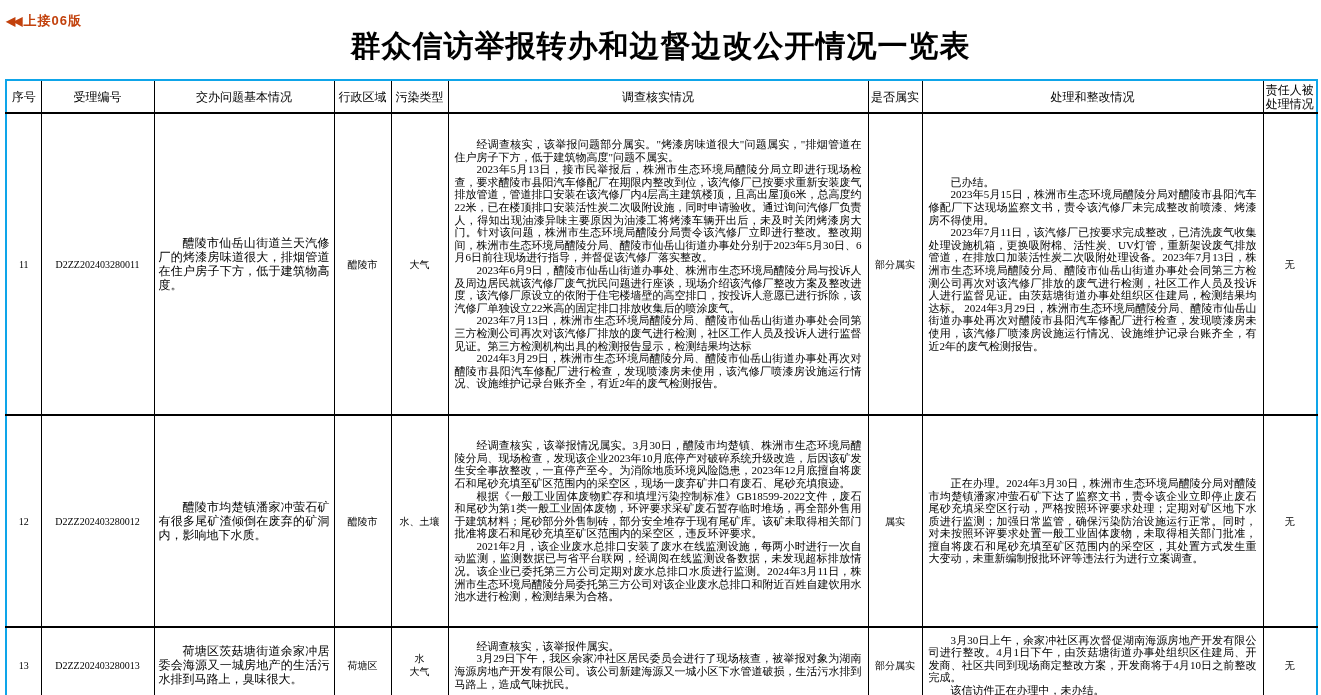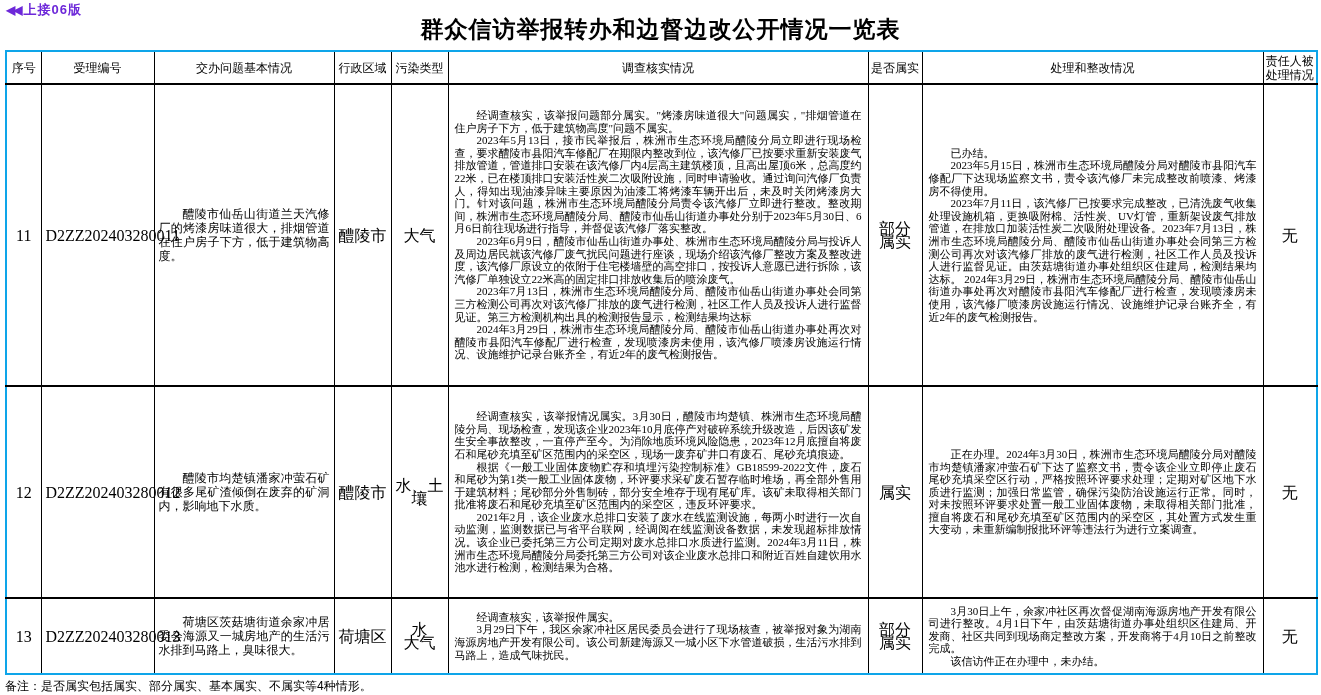--- a/index.html
+++ b/index.html
@@ -8,32 +8,32 @@
     position: relative;
     width: 1321px;
     height: 695px;
     background: #ffffff;
     color: #000;
     font-family: "Liberation Sans", sans-serif;
     overflow: hidden;
   }
   .continuation {
     position: absolute;
-    top: 1px; left: 6px;
-    color: #6d28d9;
+    top: 12px; left: 6px;
+    color: #c2410c;
     font-size: 13px;
     font-weight: bold;
     letter-spacing: 1px;
   }
   .continuation .marks { font-size: 12px; letter-spacing: -2px; margin-right: 3px; }
   .title {
-    margin: 0;
+    margin: 12px;
     padding-top: 14px;
     text-align: center;
-    font-size: 23px;
+    font-size: 30px;
     font-weight: bold;
     letter-spacing: 1px;
   }
   .subtitle {
     text-align: center;
     font-size: 12px;
     margin-top: 3px;
     font-family: "Liberation Serif", serif;
   }
   table.main {
@@ -54,21 +54,21 @@
     font-weight: normal;
     text-align: center;
     border-bottom: 2px solid #000;
     padding: 1px 2px;
     line-height: 14px;
   }
   tbody td { border-top: 2px solid #000; font-size: 11px; line-height: 13px; }
   tr.r11 { height: 302px; }
   tr.r12 { height: 212px; }
   tr.r13 { height: 76px; }
-  td.c { text-align: center; font-family: "Liberation Serif", serif; font-size: 16px; }
+  td.c { text-align: center; font-family: "Liberation Serif", serif; font-size: 10px; }
   td.pre { white-space: pre-line; text-align: center; }
   td.problem { font-family: Liberation Serif, serif; }
   .problem-text {
     text-indent: 2em;
     text-align: justify;
     line-height: 14px;
     font-size: 12px;
   }
   td.long { padding: 1px 6px; font-family: "Liberation Serif", serif; }
   td.long p {

